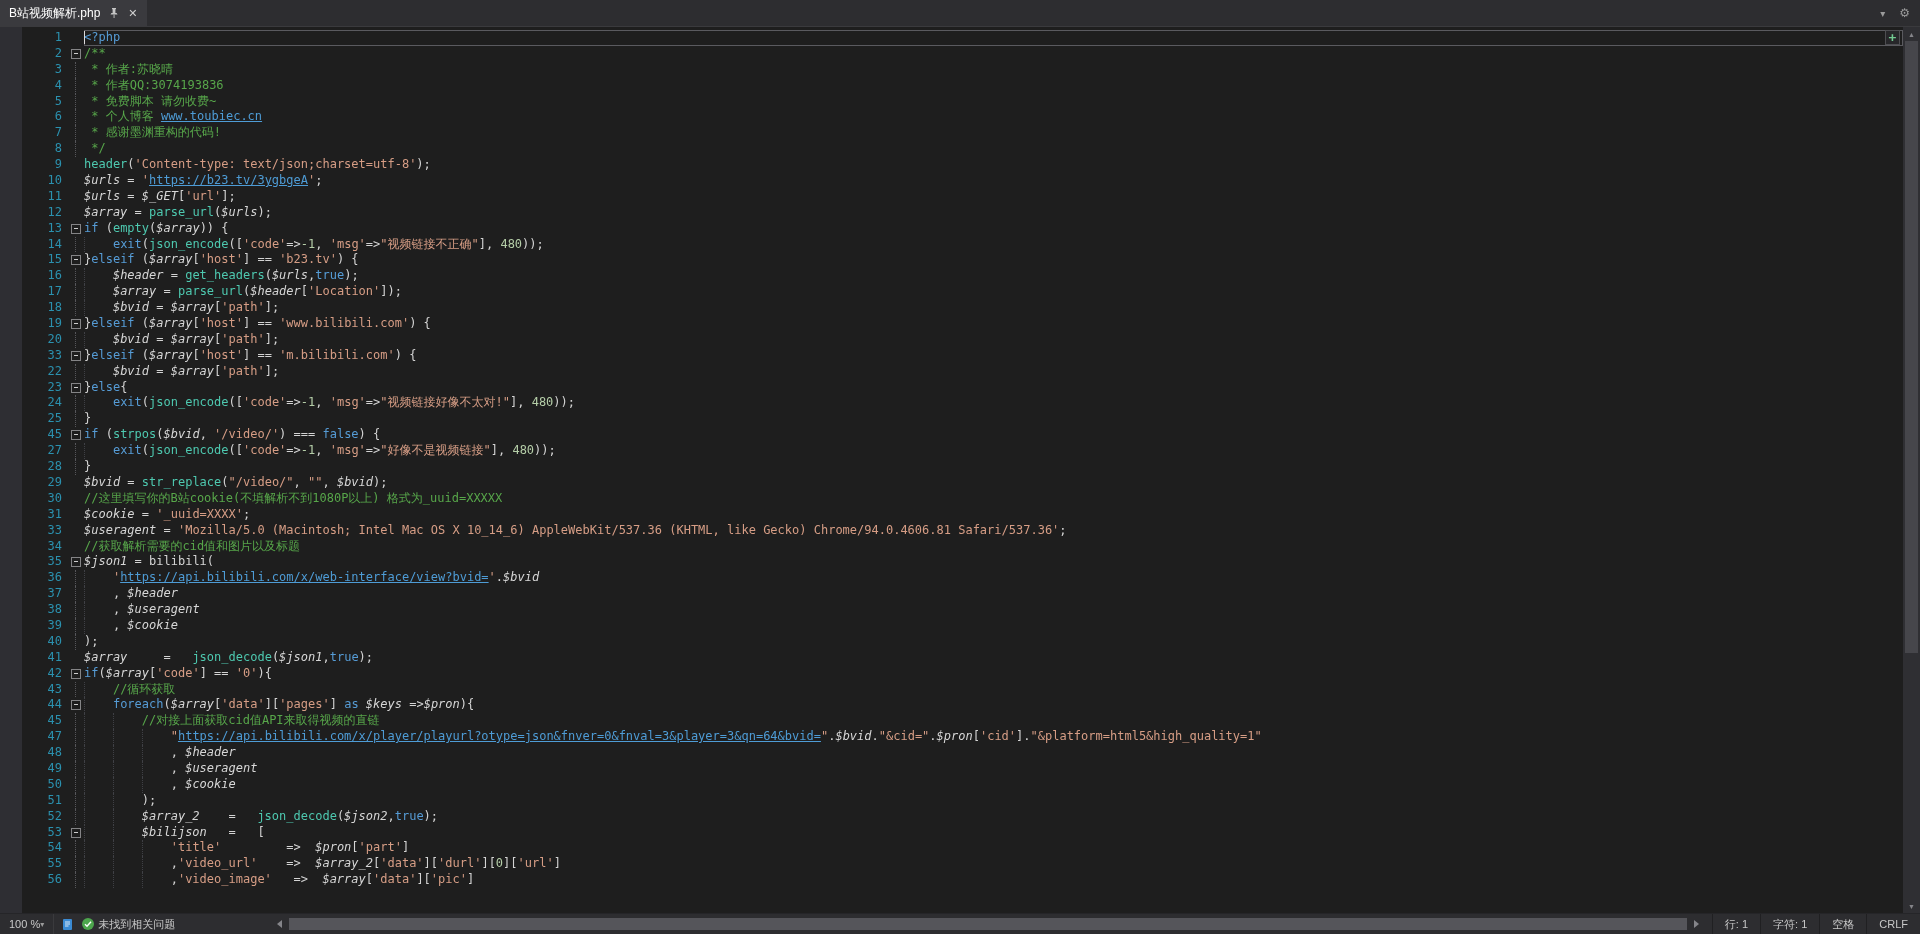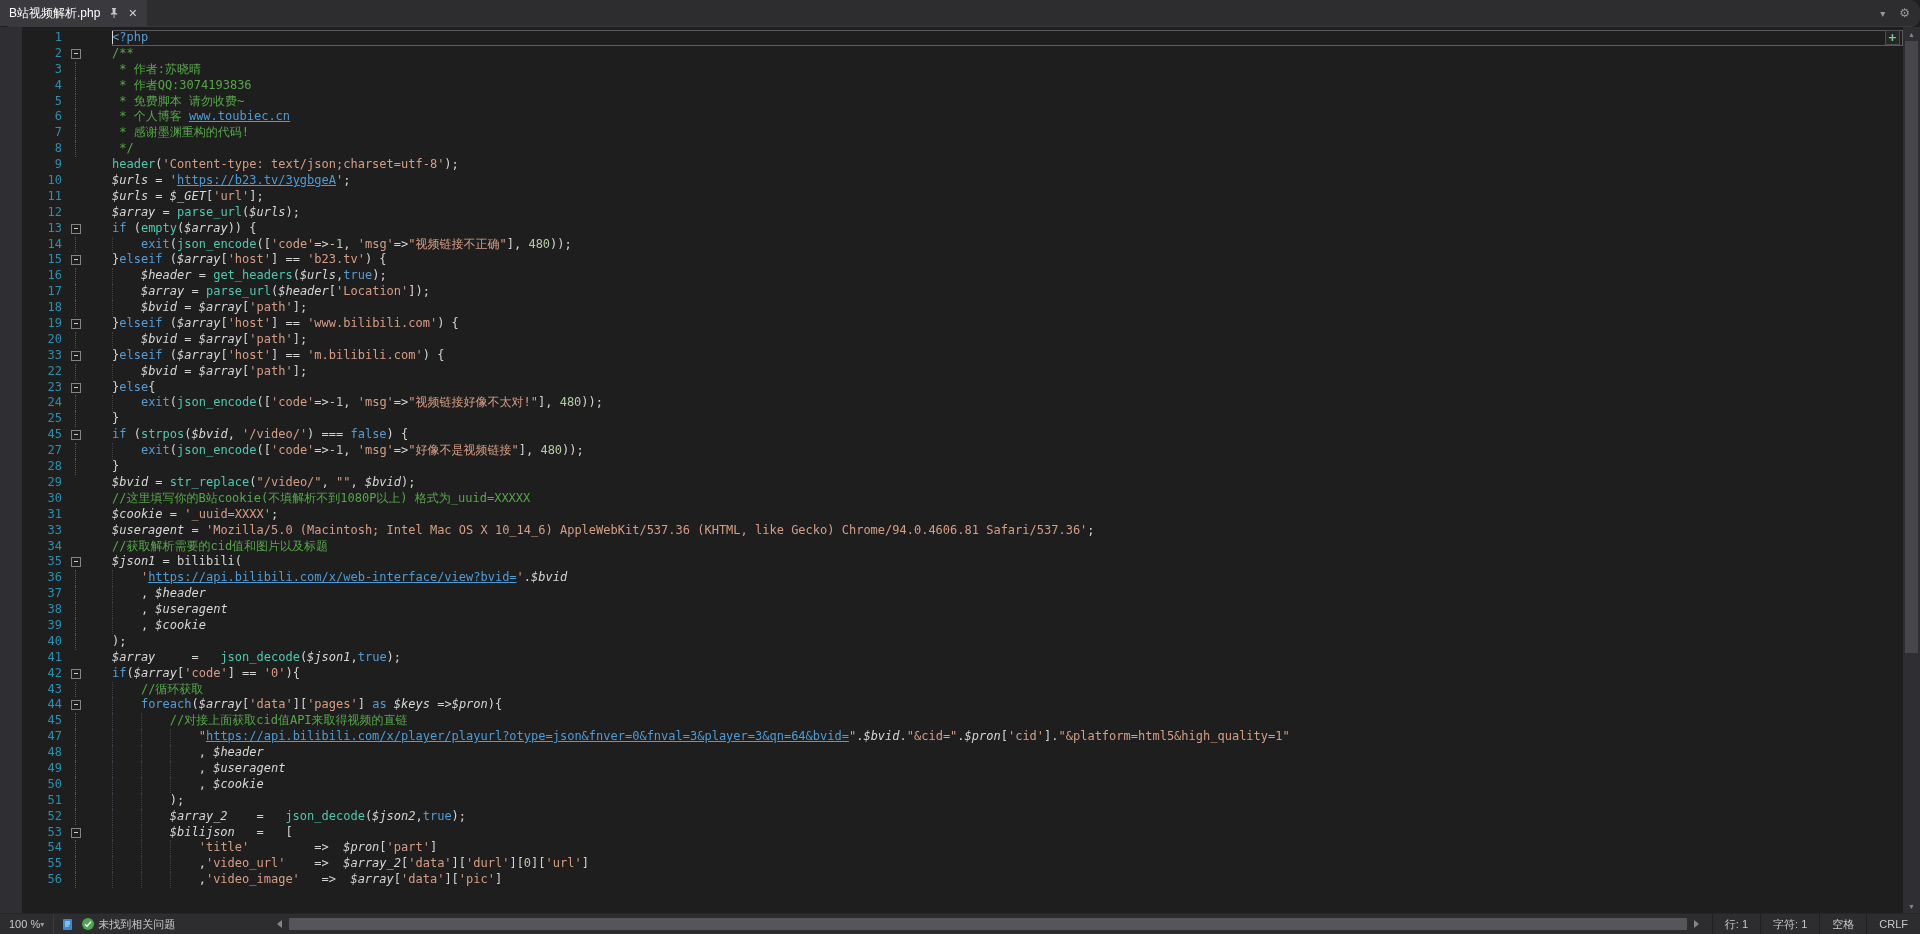--- a/index.html
+++ b/index.html
@@ -1,39 +1,39 @@
 <!DOCTYPE html>
 <html><head>
 <meta charset="utf-8">
 <style>
   html,body{margin:0;padding:0;background:#1e1e1e;width:1920px;height:934px;overflow:hidden;}
   *{box-sizing:border-box;}
   .window{position:relative;width:1920px;height:934px;background:#1e1e1e;font-family:"Liberation Sans","DejaVu Sans",sans-serif;}
 
   
-  .tabbar{position:absolute;top:0;left:0;right:0;height:27px;background:#2d2d30;display:flex;align-items:stretch;border-bottom:1px solid #3a3a3d;border-radius:10px;}
+  .tabbar{position:absolute;top:0;left:0;right:0;height:27px;background:#2d2d30;display:flex;align-items:stretch;border-bottom:1px solid #3a3a3d;}
   .tab{display:flex;align-items:center;gap:8px;padding:0 9px;background:#3a3a3e;color:#ffffff;font-size:12px;cursor:default;}
   .tab .pin svg{display:block;}
   .tab .close{color:#d0d0d0;font-size:11px;line-height:11px;}
   .tabbar-right{margin-left:auto;display:flex;align-items:center;gap:14px;padding-right:10px;color:#9a9a9a;}
   .tabbar-right .chev{font-size:10px;}
   .tabbar-right .gear{font-size:12px;}
 
   
   .editor{position:absolute;top:27px;left:0;right:17px;bottom:21px;overflow:hidden;
     font-family:"DejaVu Sans Mono",monospace;font-size:12px;line-height:15.9px;
     background:linear-gradient(90deg,#2e2e33 0,#2e2e33 22px,#1e1e1e 22px);}
   #lines{padding-top:3px;}
   .row{display:flex;height:15.9px;}
   .num{flex:0 0 68px;padding-right:6px;text-align:right;color:#2b91af;}
   .foldcol{flex:0 0 16px;position:relative;}
   .foldcol.has-box::before{content:"";position:absolute;left:3px;top:3px;width:8px;height:8px;border:1px solid #848486;background:#1e1e1e;}
   .foldcol.has-box::after{content:"";position:absolute;left:6px;top:7px;width:4px;height:1px;background:#cccccc;}
   .foldcol.has-line::before{content:"";position:absolute;left:7px;top:0;bottom:0;border-left:1px dotted #56565a;}
-  .code{flex:1;position:relative;white-space:pre;color:#d4d4d4;margin-left:28px;}
+  .code{flex:1;position:relative;white-space:pre;color:#d4d4d4;}
   .row.cur .code{outline:1px solid #5a5a5f;outline-offset:-1px;}
   .guide{position:absolute;top:0;bottom:0;width:0;border-left:1px dotted #3f4045;}
   .caret{position:absolute;left:0;top:1px;width:1px;height:13px;background:#dcdcdc;}
 
   .tk-tag{color:#569cd6;}
   .tk-kw{color:#569cd6;}
   .tk-fn{color:#4ec9b0;}
   .tk-var{color:#d7d7d7;font-style:italic;}
   .tk-pl{color:#d4d4d4;}
   .tk-str{color:#d69d85;}

